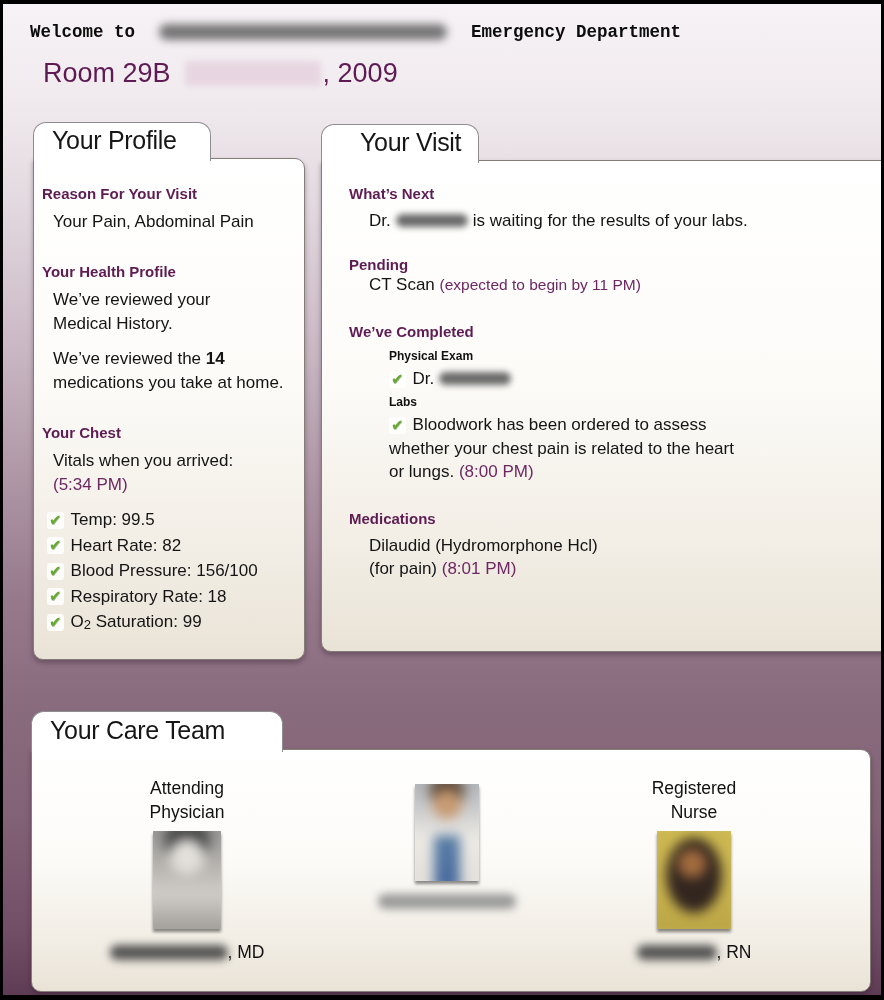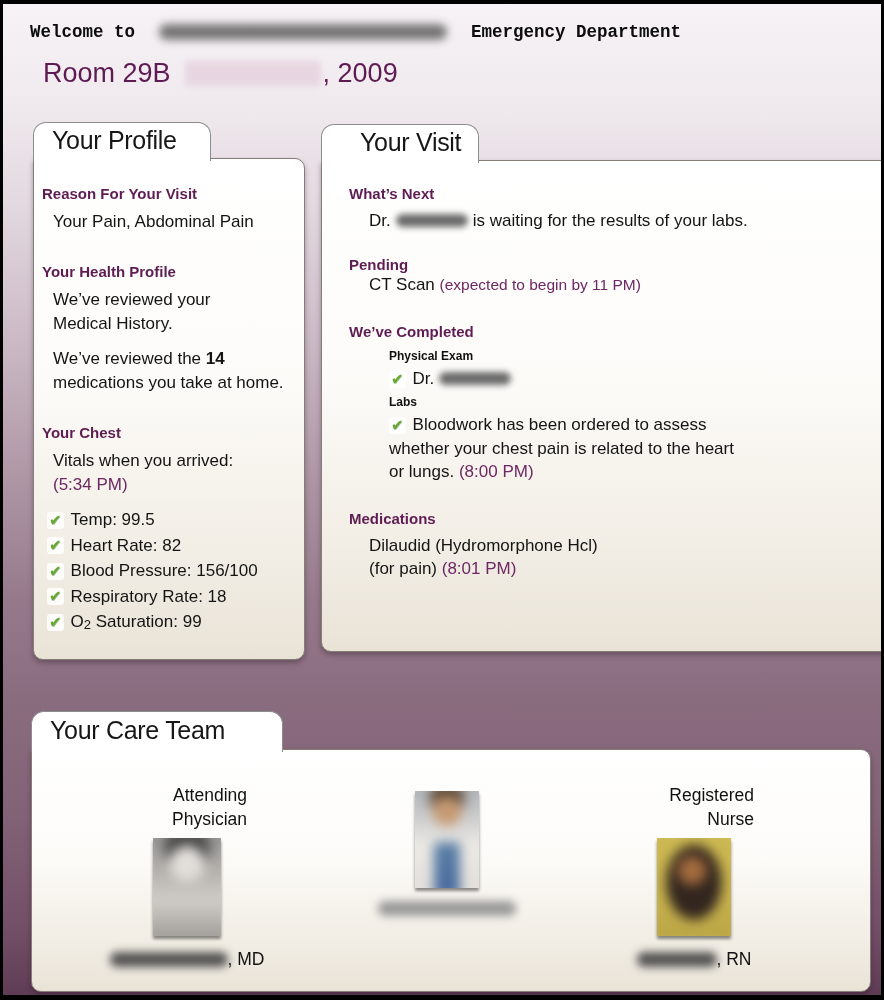--- a/index.html
+++ b/index.html
@@ -102,21 +102,21 @@
   .panel-visit .body { width: 616px; height: 492px; padding: 24px 20px 0 27px; }
   .v-ind1 { margin-left: 20px; }
   .v-ind2 { margin-left: 40px; }
   .bold-black { font-size: 12px; font-weight: bold; color: #111; }
   .labs-text { width: 352px; }
 
   
   .panel-care { left: 28px; top: 707px; width: 840px; }
   .panel-care .tab { width: 252px; height: 41px; }
   .panel-care .body { width: 840px; height: 243px; top: 38px; }
-  .member { position: absolute; top: 34px; width: 220px; text-align: right; }
+  .member { position: absolute; top: 27px; width: 220px; text-align: center; }
   .member .role { width: 120px; margin: 0 auto; font-size: 17.5px; line-height: 1.35; color: #111; }
   .member .photo {
     position: relative; overflow: hidden; margin: 7px auto 0 auto;
     box-shadow: 0 3px 3px rgba(0,0,0,.45);
   }
   .member .photo .art { position: absolute; inset: -10px; filter: blur(6px); }
   .member .nameline {
     margin-top: 13px; display: flex; justify-content: center; align-items: center;
     font-size: 17.5px; color: #111;
   }

